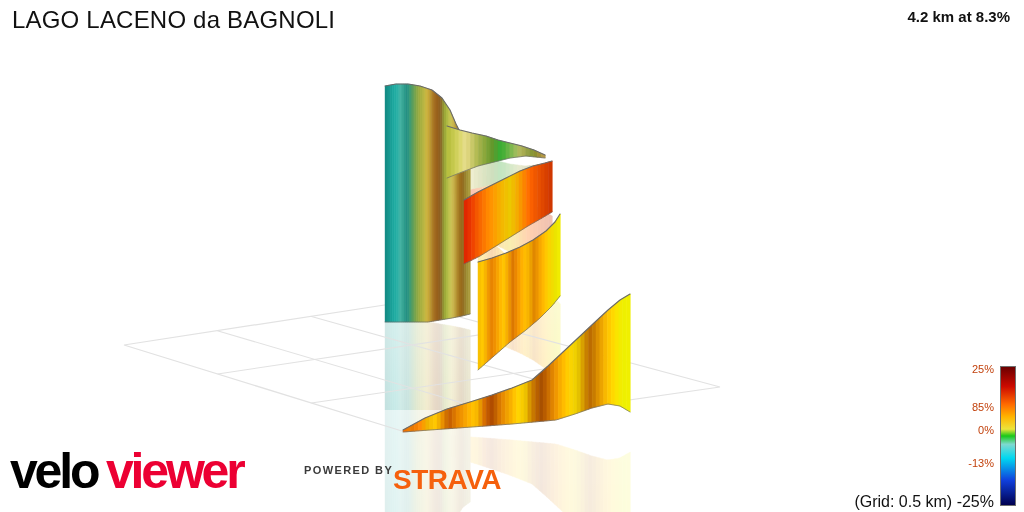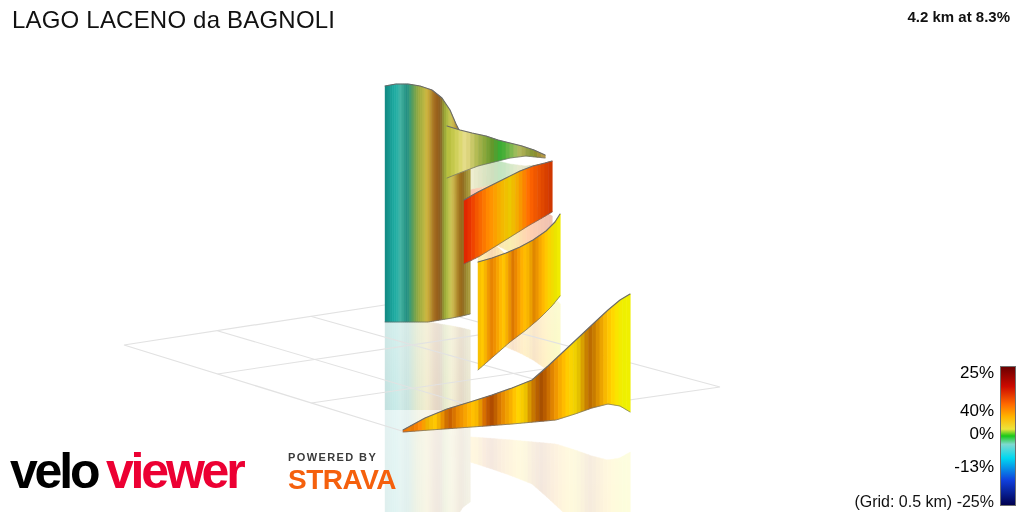--- a/index.html
+++ b/index.html
@@ -25,32 +25,32 @@
   #scene{position:absolute;left:0;top:0;width:1024px;height:512px;}
 
   
   #legend{position:absolute;right:4px;top:366px;width:150px;height:146px;}
   #cbar{
     position:absolute;right:4px;top:0;width:16px;height:140px;
     border:1px solid #6f6f6f;box-sizing:border-box;
   }
   #cbar .fill{position:absolute;inset:0;}
   .ctick{
-    position:absolute;right:26px;font-size:17px;color:#000000;
+    position:absolute;right:26px;font-size:11px;color:#c2410c;
     text-align:right;white-space:nowrap;line-height:1;
   }
   #gridnote{
     position:absolute;right:26px;bottom:1px;font-size:16px;color:#111;
     white-space:nowrap;
   }
 
   
-  #logo{position:absolute;left:10px;bottom:8px;height:60px;display:flex;align-items:flex-end;}
+  #logo{position:absolute;left:10px;bottom:8px;height:60px;display:flex;align-items:flex-end;gap:16px;}
   #vvwrap{display:block;}
-  #powered{display:flex;flex-direction:column;align-items:flex-start;padding-bottom:4px;}
+  #powered{display:flex;flex-direction:row;align-items:flex-start;padding-bottom:4px;}
   #poweredby{
     font-size:11px;font-weight:700;color:#3b3b3b;letter-spacing:1.4px;
     margin-bottom:1px;
   }
 </style>
 </head>
 <body>
 
 <div id="stage">
 
@@ -482,21 +482,21 @@
           <path d="M403,432 L430,430 L458,428 L486,426 L512,424 L534,422 L556,420 L575,414 L592,408 L608,404 L620,406 L630,412" fill="none" stroke="#6a6a6a" stroke-width="0.9" opacity="0.75" stroke-linejoin="round" stroke-linecap="round"></path>
         </g>
       </g>
   </svg>
 
   <div id="legend">
     <div id="cbar">
       <div class="fill" style="background: linear-gradient(rgb(107, 0, 0) 0%, rgb(204, 10, 0) 14%, rgb(255, 106, 0) 27%, rgb(255, 180, 0) 36%, rgb(236, 228, 60) 45%, rgb(24, 200, 24) 50%, rgb(127, 217, 207) 56%, rgb(0, 216, 240) 66%, rgb(16, 64, 221) 82%, rgb(0, 0, 79) 100%);"></div>
     </div>
     <div class="ctick" style="top:-2px">25%</div>
-    <div class="ctick" style="top:36px">40%</div>
+    <div class="ctick" style="top:36px">85%</div>
     <div class="ctick" style="top:59px">0%</div>
     <div class="ctick" style="top:92px">-13%</div>
     <div id="gridnote">
       <span>(Grid: 0.5 km)</span>
       <span>-25%</span>
     </div>
   </div>
 
   <div id="logo">
     <svg id="vvwrap" width="278" height="54" viewBox="0 0 278 54" xmlns="http://www.w3.org/2000/svg">

